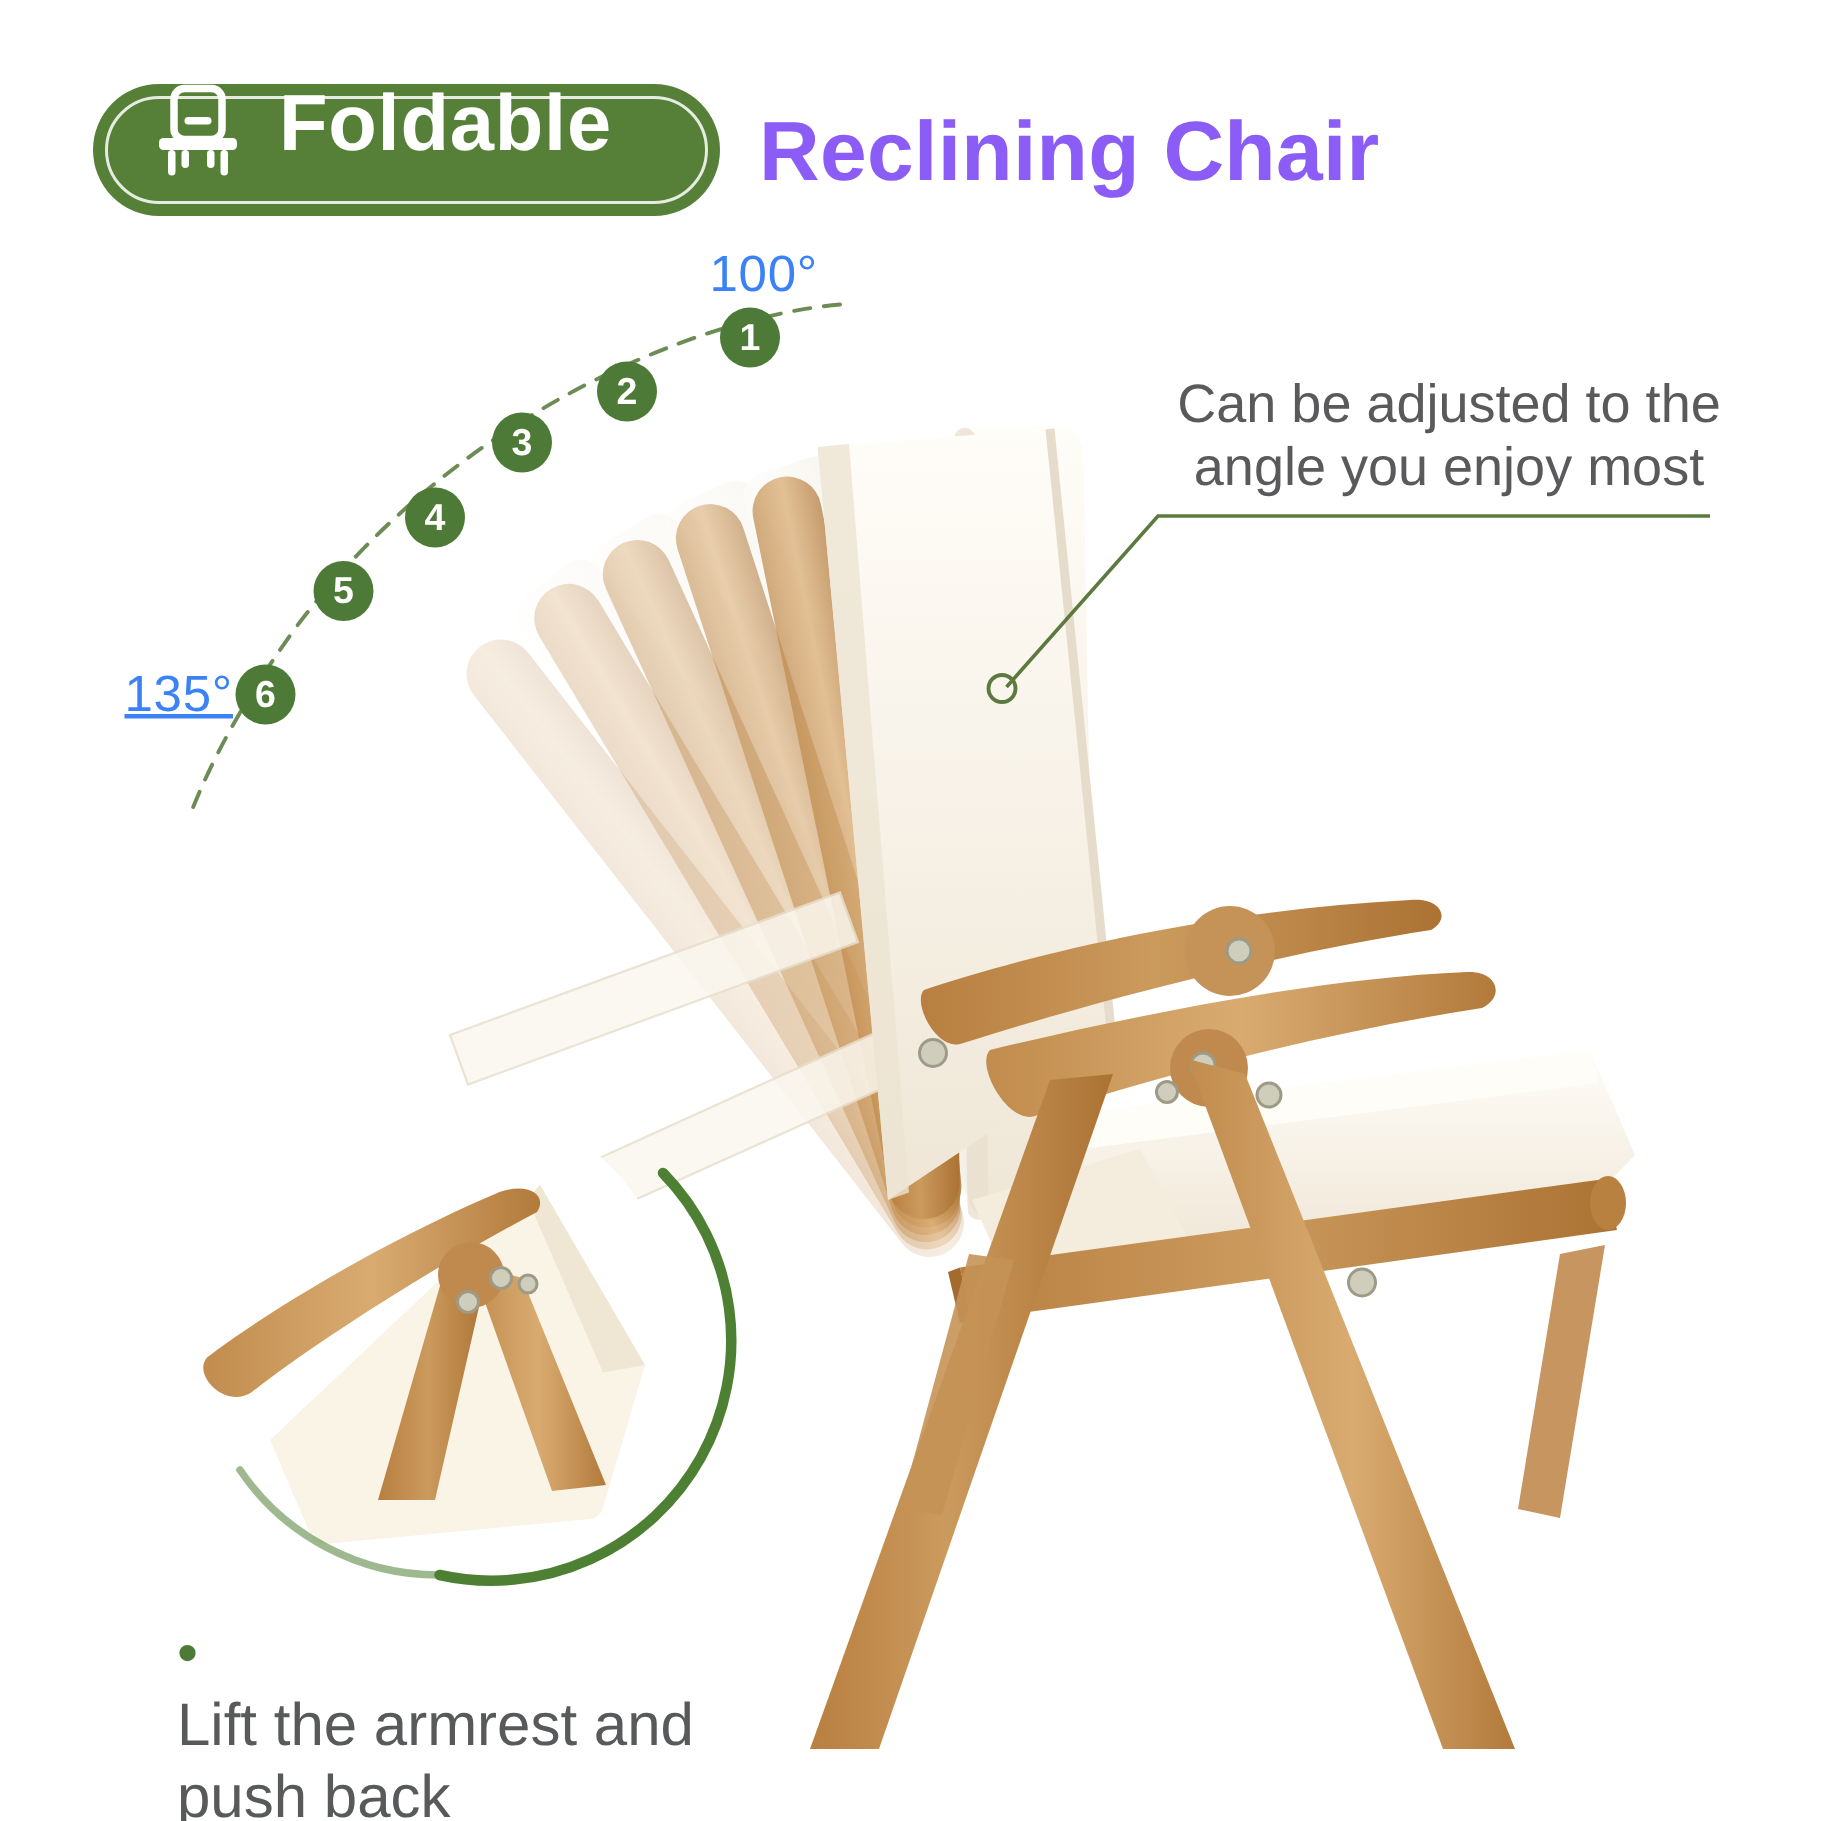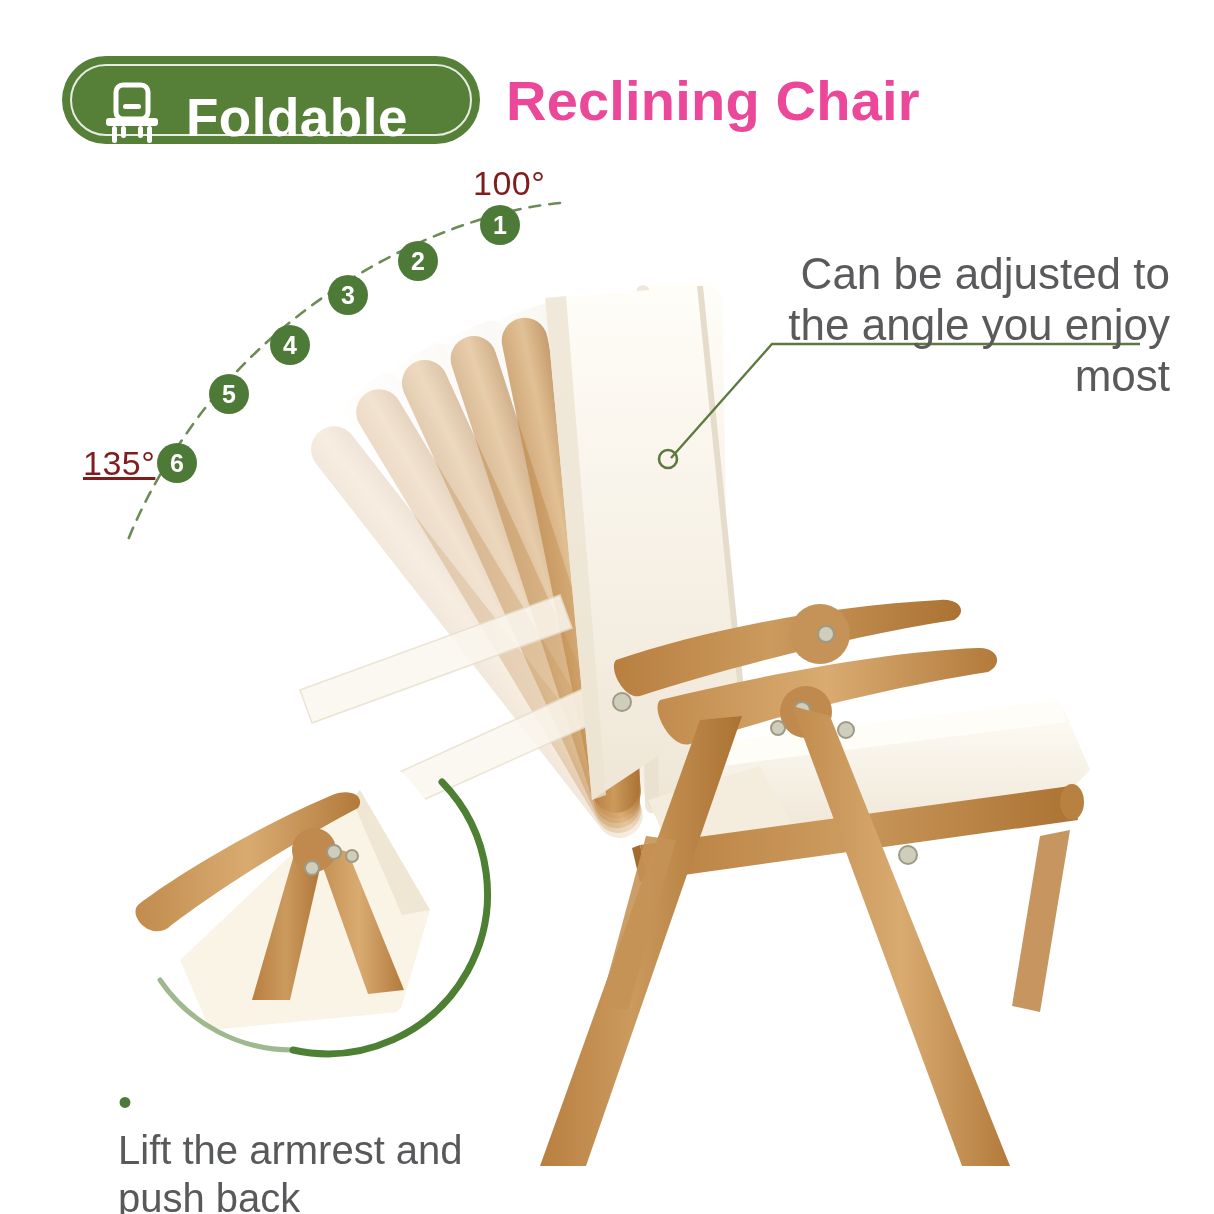--- a/index.html
+++ b/index.html
@@ -6,55 +6,55 @@
   body{
     width:1214px;height:1214px;overflow:hidden;background:#ffffff;
     font-family:"Liberation Sans","DejaVu Sans",sans-serif;
     -webkit-font-smoothing:antialiased;
   }
   .stage{position:relative;width:1214px;height:1214px;background:#fff;}
 
   
   .badge{
     position:absolute;left:62px;top:56px;height:88px;width:418px;
-    background:#568038;border-radius:46px;display:flex;align-items:flex-end;
+    background:#568038;border-radius:46px;display:flex;align-items:flex-start;
     box-sizing:border-box;
   }
   .badge::after{
     content:"";position:absolute;left:8px;top:8px;right:8px;bottom:8px;
     border:2px solid rgba(255,255,255,.85);border-radius:40px;pointer-events:none;
   }
   .badge-icon{position:relative;z-index:2;margin-left:42px;width:56px;height:62px;display:block;}
   .badge-label{
     position:relative;z-index:2;margin-left:26px;color:#ffffff;
     font-size:53px;font-weight:bold;letter-spacing:.5px;line-height:1;
   }
   .title{
-    position:absolute;left:506px;top:66px;color:#ec4899;
+    position:absolute;left:506px;top:66px;color:#8b5cf6;
     font-size:56px;font-weight:bold;letter-spacing:.2px;line-height:1.25;white-space:nowrap;
   }
 
   
   .ang{
-    position:absolute;color:#7f1d1d;font-size:34px;font-weight:normal;
+    position:absolute;color:#3b82f6;font-size:34px;font-weight:normal;
     letter-spacing:.5px;line-height:1;white-space:nowrap;
   }
   .ang-100{left:473px;top:166px;}
   .ang-135{left:83px;top:446px;text-decoration:underline;}
 
   .num{
     position:absolute;width:40px;height:40px;border-radius:50%;
     background:#4e7a38;color:#ffffff;display:flex;align-items:center;justify-content:center;
     font-size:25px;font-weight:bold;line-height:1;
   }
 
   
   .callout{
     position:absolute;left:762px;top:248px;width:408px;color:#5a5a5c;
-    font-size:44px;line-height:1.16;text-align:right;
+    font-size:36px;line-height:1.16;text-align:center;
   }
 
   
   .cap{
     position:absolute;left:118px;top:1078px;width:420px;color:#58595b;
     font-size:40px;line-height:1.2;
   }
   .cap .dot{color:#4e7a38;font-size:40px;}
   .cap .txt{display:inline-block;vertical-align:top;}
 

